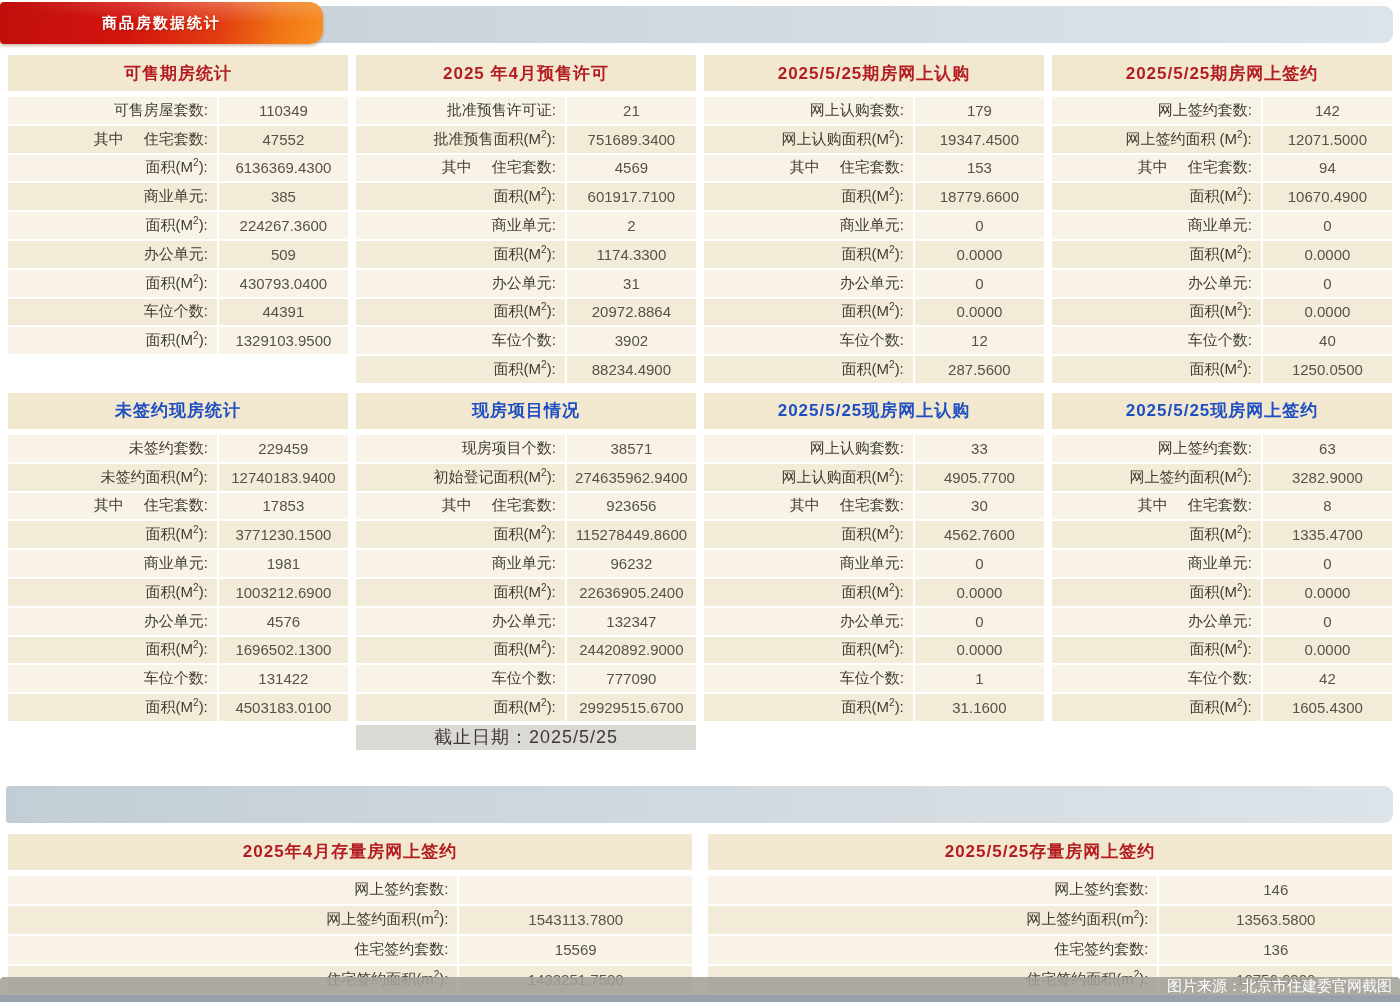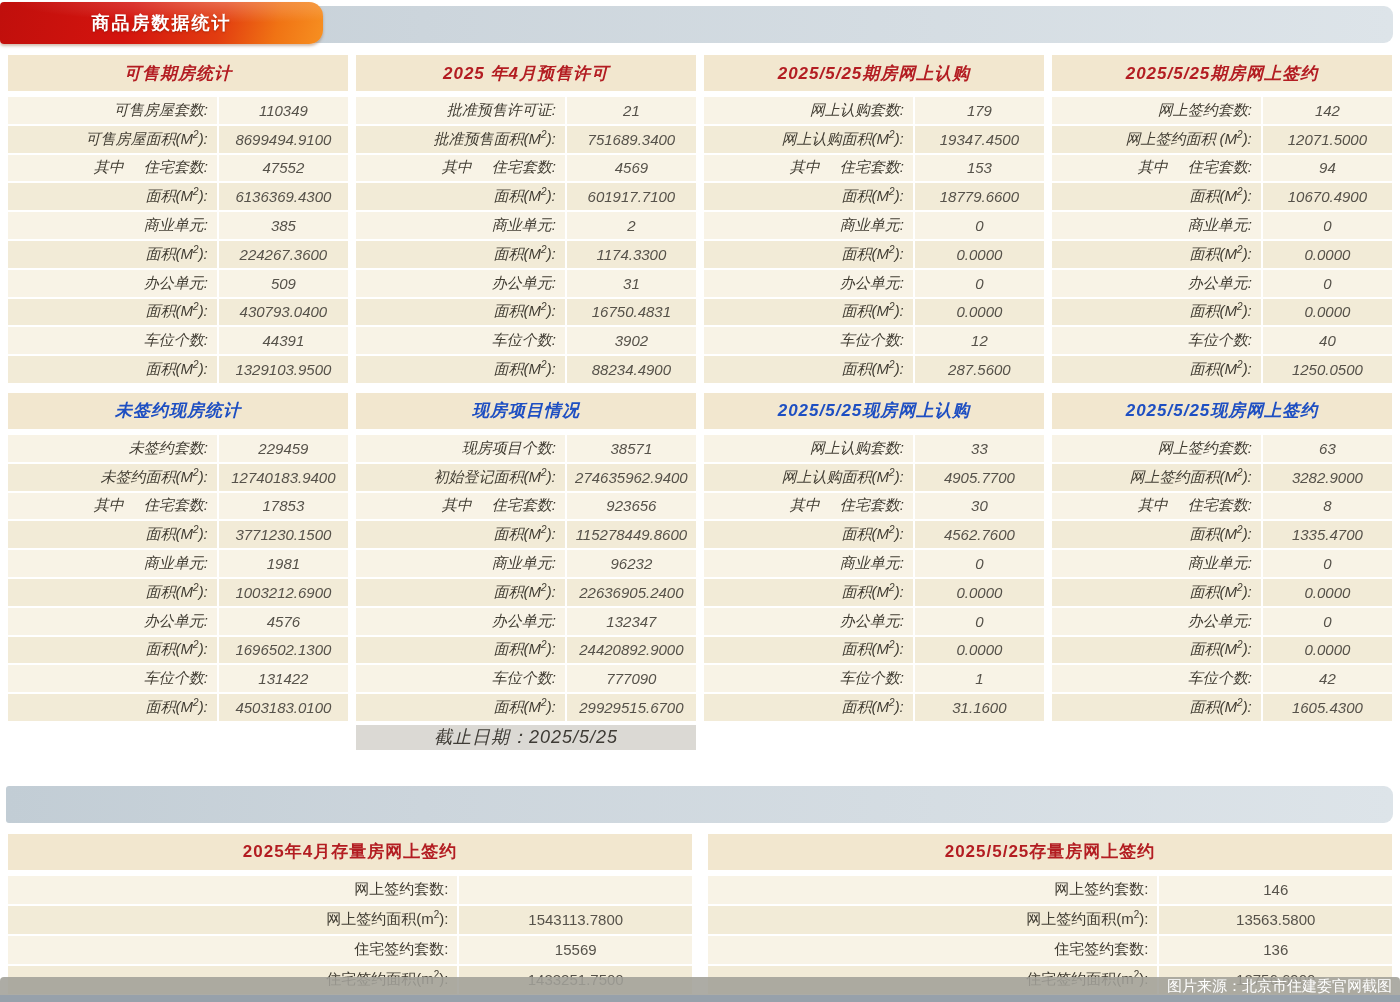--- a/index.html
+++ b/index.html
@@ -24,26 +24,26 @@
     border-radius: 4px 14px 14px 4px;
     background: linear-gradient(105deg, #c00f0c 0%, #d4140e 40%, #e23d10 68%, #f07314 85%, #f79021 100%);
     display: flex; align-items: center; justify-content: center;
     box-shadow: 0 2px 3px rgba(120, 60, 20, .35);
   }
   .banner-ribbon::after {
     content: ''; position: absolute; inset: 0; border-radius: inherit;
     background: radial-gradient(120% 90% at 70% 0%, rgba(255,255,255,.25), rgba(255,255,255,0) 55%);
   }
   .banner-title {
-    color: #fff; font-size: 18px; font-weight: bold; letter-spacing: 2px;
+    color: #fff; font-size: 15px; font-weight: bold; letter-spacing: 2px;
     position: relative; z-index: 1; text-shadow: 0 1px 2px rgba(90,20,0,.4);
   }
 
   
-  .grid4 { display: grid; grid-template-columns: repeat(4, 1fr); gap: 8px; margin: 0 8px; align-items: start; font-style: italic; }
+  .grid4 { display: grid; grid-template-columns: repeat(4, 1fr); gap: 8px; margin: 0 8px; align-items: start; }
   #grid-row1 { margin-top: 11px; }
   #grid-row2 { margin-top: 8px; }
   .grid2 { display: grid; grid-template-columns: 1fr 1fr; gap: 16px; margin: 10px 8px 0; align-items: start; }
 
   
   .panel { background: #fff; }
   .panel-header {
     height: 36px; display: flex; align-items: center; justify-content: center;
     background: #f2e7cf; font-size: 17px; font-weight: bold; margin-bottom: 6px;
     letter-spacing: 1px;
@@ -106,26 +106,20 @@
     </div>
     <div class="panel-body">
         <div class="prow">
           <div class="prow-label">
             <span>可售房屋套数:</span>
           </div>
           <div class="prow-value">110349</div>
         </div>
         <div class="prow">
           <div class="prow-label">
-            <span>可售房屋面积(M<sup>2</sup>):</span>
-          </div>
-          <div class="prow-value">8699494.9100</div>
-        </div>
-        <div class="prow">
-          <div class="prow-label">
             <span class="prow-prefix">其中</span>
             <span>住宅套数:</span>
           </div>
           <div class="prow-value">47552</div>
         </div>
         <div class="prow">
           <div class="prow-label">
             <span>面积(M<sup>2</sup>):</span>
           </div>
           <div class="prow-value">6136369.4300</div>
@@ -213,21 +207,21 @@
         <div class="prow">
           <div class="prow-label">
             <span>办公单元:</span>
           </div>
           <div class="prow-value">31</div>
         </div>
         <div class="prow">
           <div class="prow-label">
             <span>面积(M<sup>2</sup>):</span>
           </div>
-          <div class="prow-value">16750.4831</div>
+          <div class="prow-value">20972.8864</div>
         </div>
         <div class="prow">
           <div class="prow-label">
             <span>车位个数:</span>
           </div>
           <div class="prow-value">3902</div>
         </div>
         <div class="prow">
           <div class="prow-label">
             <span>面积(M<sup>2</sup>):</span>

